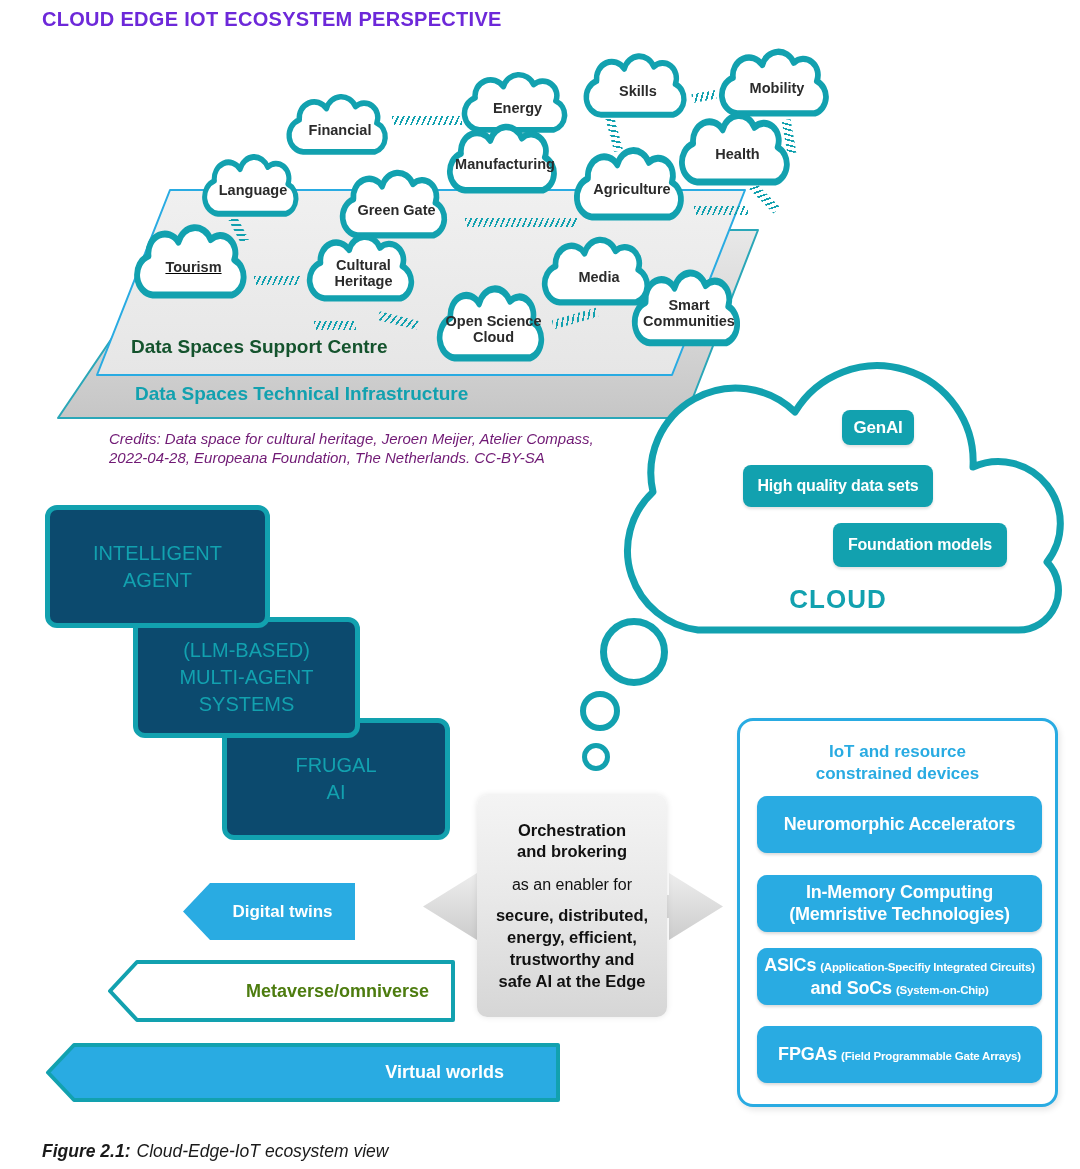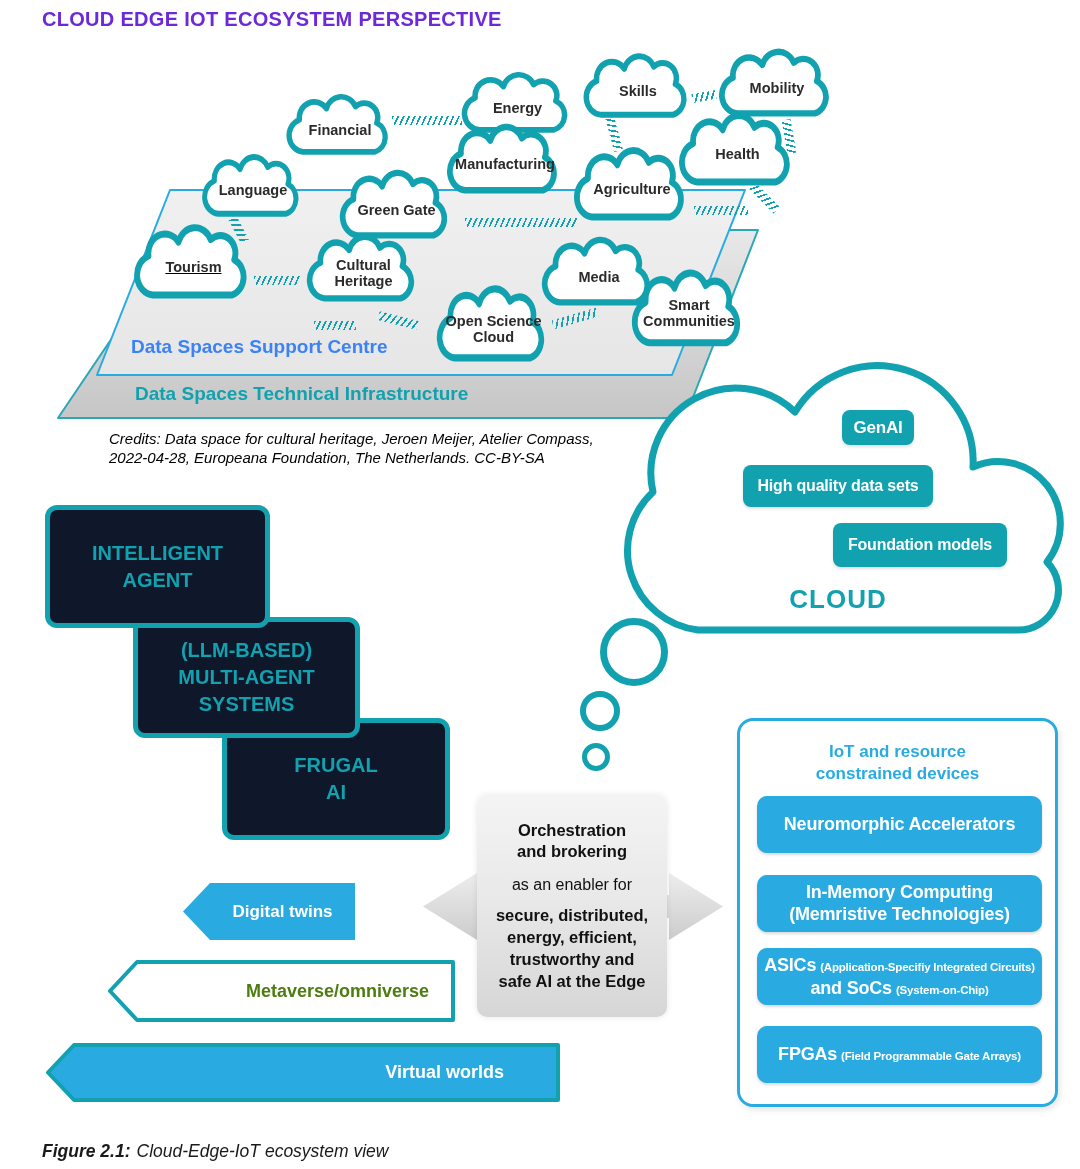--- a/index.html
+++ b/index.html
@@ -16,33 +16,33 @@
   .cloud .lbl{position:relative;width:100%;height:100%;display:flex;align-items:center;
               justify-content:center;text-align:center;padding-top:13%;box-sizing:border-box;
               font-size:14.5px;font-weight:600;color:#2b2b2b;white-space:pre-line;line-height:1.12;}
 
   
   .hatch{position:absolute;height:9px;
          background:repeating-linear-gradient(115deg,#12A1AF 0 1.7px,transparent 1.7px 5px);}
 
   .layer-label{position:absolute;font-size:19px;font-weight:bold;}
   .credits{position:absolute;left:109px;top:430px;font-size:15px;font-style:italic;
-           color:#000000;white-space:pre-line;line-height:1.25;}
+           color:#701a75;white-space:pre-line;line-height:1.25;}
 
   
   .chip{position:absolute;background:#12A1AF;color:#fff;border-radius:8px;display:flex;
         align-items:center;justify-content:center;font-weight:bold;font-size:16px;
         letter-spacing:-.2px;box-shadow:0 2px 3px rgba(0,0,0,.12);}
   .cloud-word{position:absolute;font-size:26px;font-weight:bold;color:#12A1AF;letter-spacing:1px;}
   .tcircle{position:absolute;border:6px solid #12A1AF;border-radius:50%;background:#fff;box-sizing:border-box;}
 
   
-  .ai-box{position:absolute;background:#0f172a;border:5px solid #12A1AF;border-radius:12px;
+  .ai-box{position:absolute;background:#0c4a6e;border:5px solid #12A1AF;border-radius:12px;
           display:flex;align-items:center;justify-content:center;text-align:center;
-          font-size:20px;font-weight:bold;color:#12A1AF;white-space:pre-line;line-height:1.35;
+          font-size:20px;font-weight:normal;color:#12A1AF;white-space:pre-line;line-height:1.35;
           box-sizing:border-box;}
 
   
   .orch-body{position:absolute;left:477px;top:795px;width:190px;height:222px;border-radius:10px;
              background:linear-gradient(180deg,#f4f4f4 0%,#e9e9e9 45%,#d6d6d6 100%);
              box-shadow:0 0 6px rgba(0,0,0,.10);display:flex;flex-direction:column;
              align-items:center;justify-content:center;text-align:center;color:#111;
              padding:10px 12px;box-sizing:border-box;z-index:3;}
   .orch-h{font-weight:bold;font-size:16.5px;white-space:pre-line;line-height:1.32;}
   .orch-m{font-size:16px;margin-top:13px;}
@@ -94,21 +94,21 @@
       </linearGradient>
     </defs>
   </svg>
 
   <div class="page-title">CLOUD EDGE IOT ECOSYSTEM PERSPECTIVE</div>
 
   <svg class="abs" style="left:30px;top:180px;" width="745" height="250">
     <polygon points="155,50 728,50 655,238 28,238" fill="url(#gLayer2)" stroke="#2AA7B8" stroke-width="2" stroke-linejoin="round"></polygon>
     <polygon points="140,10 715,10 642,195 67,195" fill="url(#gLayer1)" stroke="#29ABE2" stroke-width="2" stroke-linejoin="round"></polygon>
   </svg>
-  <div class="layer-label" style="left:131px;top:336px;color:#3b82f6;">Data Spaces Support Centre</div>
+  <div class="layer-label" style="left:131px;top:336px;color:#14532d;">Data Spaces Support Centre</div>
   <div class="layer-label" style="left:135px;top:383px;color:#12A1AF;">Data Spaces Technical Infrastructure</div>
 
   <div class="hatch" style="left:392px;top:116px;width:70px;"></div>
   <div class="hatch" style="left:692px;top:92px;width:24px;transform:rotate(-10deg);"></div>
   <div class="hatch" style="left:596px;top:129px;width:36px;transform:rotate(75deg);"></div>
   <div class="hatch" style="left:772px;top:132px;width:34px;transform:rotate(80deg);"></div>
   <div class="hatch" style="left:746px;top:193px;width:36px;transform:rotate(45deg);"></div>
   <div class="hatch" style="left:694px;top:206px;width:54px;"></div>
   <div class="hatch" style="left:465px;top:218px;width:112px;"></div>
   <div class="hatch" style="left:220px;top:222px;width:34px;transform:rotate(62deg);"></div>

